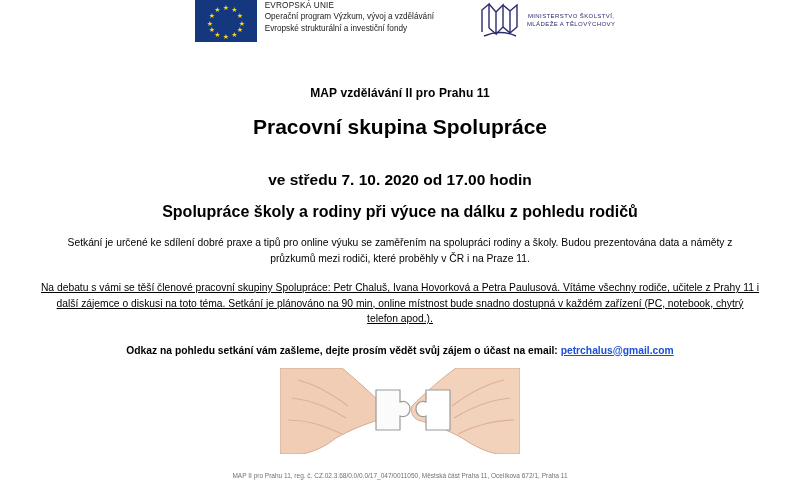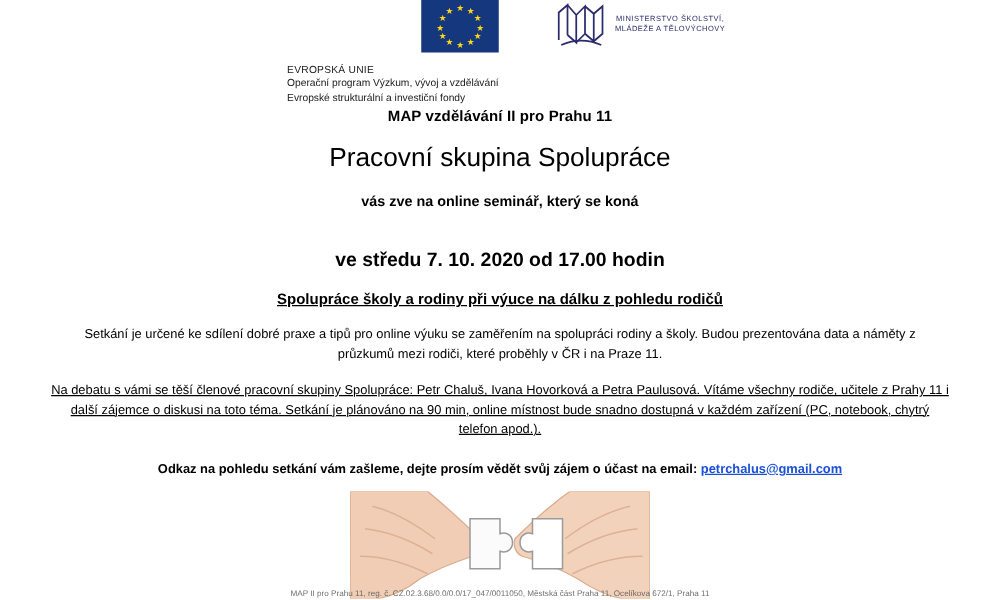--- a/index.html
+++ b/index.html
@@ -25,24 +25,23 @@
   .header {
     display: flex;
     align-items: flex-start;
     justify-content: center;
     gap: 18px;
     padding: 0 0 6px 0;
     height: 58px;
   }
   .eu-block {
     display: flex;
-    align-items: flex-end;
+    align-items: flex-start;
     gap: 8px;
     margin-left: 10px;
-    flex-direction: column;
   }
   .eu-flag {
     width: 62px;
     height: 42px;
     background: #15377e;
     position: relative;
     flex: none;
     margin-top: 0px;
   }
   .eu-star {
@@ -85,41 +84,40 @@
   .line-small {
     text-align: center;
     font-size: 12px;
     font-weight: 600;
     margin-top: 22px;
     letter-spacing: .1px;
   }
   .title-main {
     text-align: center;
     font-size: 21px;
-    font-weight: 400;
+    font-weight: 700;
     margin-top: 15px;
   }
   .line-invite {
     text-align: center;
     font-size: 11.5px;
     font-weight: 700;
     margin-top: 17px;
   }
   .line-when {
     text-align: center;
     font-size: 15.5px;
     font-weight: 700;
     margin-top: 32px;
   }
   .title-topic {
     text-align: center;
-    font-size: 12px;
+    font-size: 16px;
     font-weight: 700;
     margin-top: 14px;
-    text-decoration: underline;
   }
   .para {
     font-size: 10.3px;
     line-height: 15.5px;
     text-align: center;
     margin: 14px auto 0 auto;
     width: 700px;
   }
   .para.p2 {
     width: 720px;
@@ -210,21 +208,20 @@
         <div>MLÁDEŽE A TĚLOVÝCHOVY</div>
       </div>
     </div>
 
   </div>
 
   <div class="line-small">MAP vzdělávání II pro Prahu 11</div>
 
   <div class="title-main">Pracovní skupina Spolupráce</div>
 
-  <div class="line-invite">vás zve na online seminář, který se koná</div>
 
   <div class="line-when">ve středu 7. 10. 2020 od 17.00 hodin</div>
 
   <div class="title-topic">Spolupráce školy a rodiny při výuce na dálku z pohledu rodičů</div>
 
   <div class="para p1">Setkání je určené ke sdílení dobré praxe a tipů pro online výuku se zaměřením na spolupráci rodiny a školy.  Budou prezentována data a náměty z průzkumů mezi rodiči, které proběhly v ČR i na Praze 11.</div>
 
   <div class="para p2">Na debatu s vámi se těší členové pracovní skupiny Spolupráce: Petr Chaluš, Ivana Hovorková a Petra Paulusová. Vítáme všechny rodiče, učitele z Prahy 11 i další zájemce o diskusi na toto téma. Setkání je plánováno na 90 min, online místnost bude snadno dostupná v každém zařízení (PC, notebook, chytrý telefon apod.).</div>
 
   <div class="para p3">

